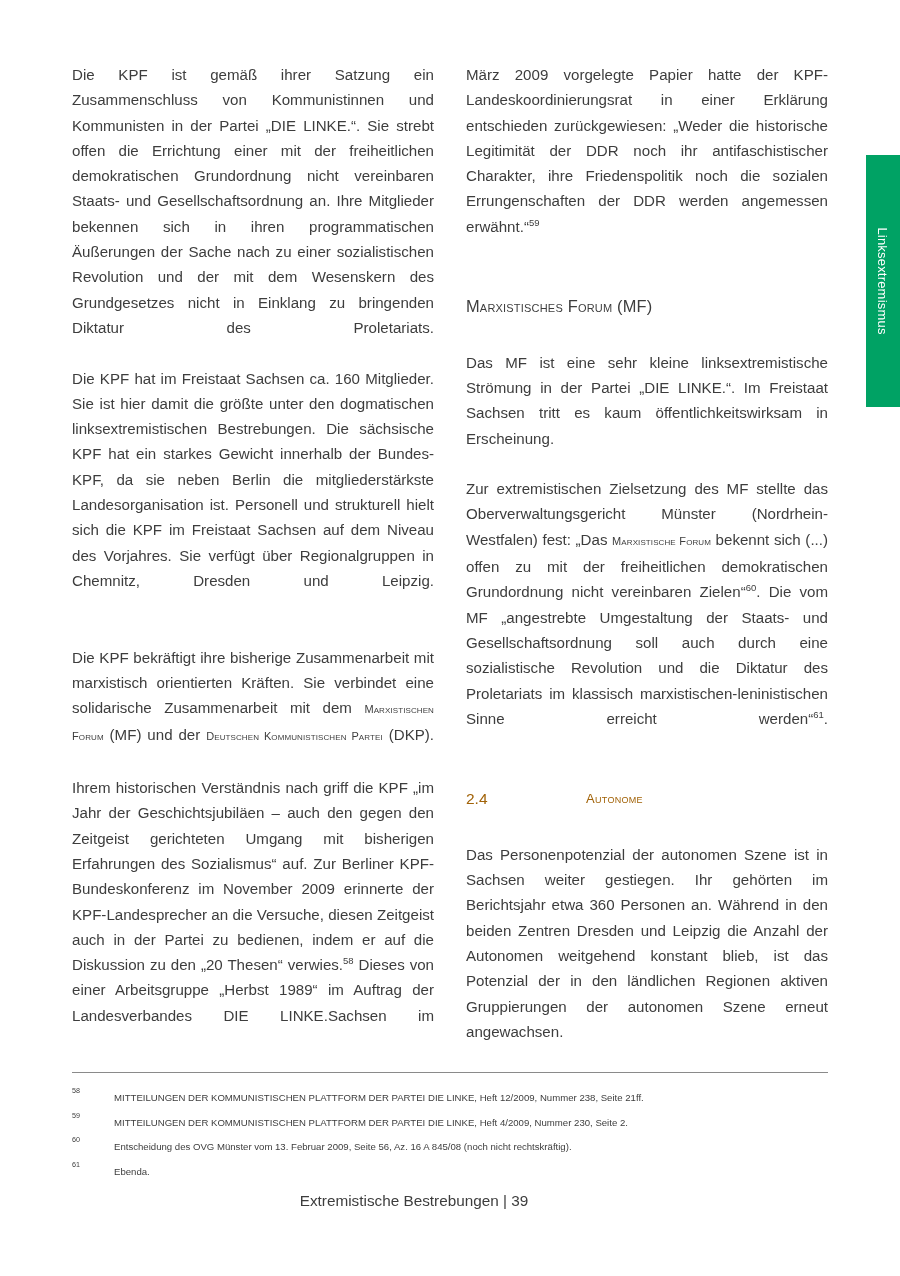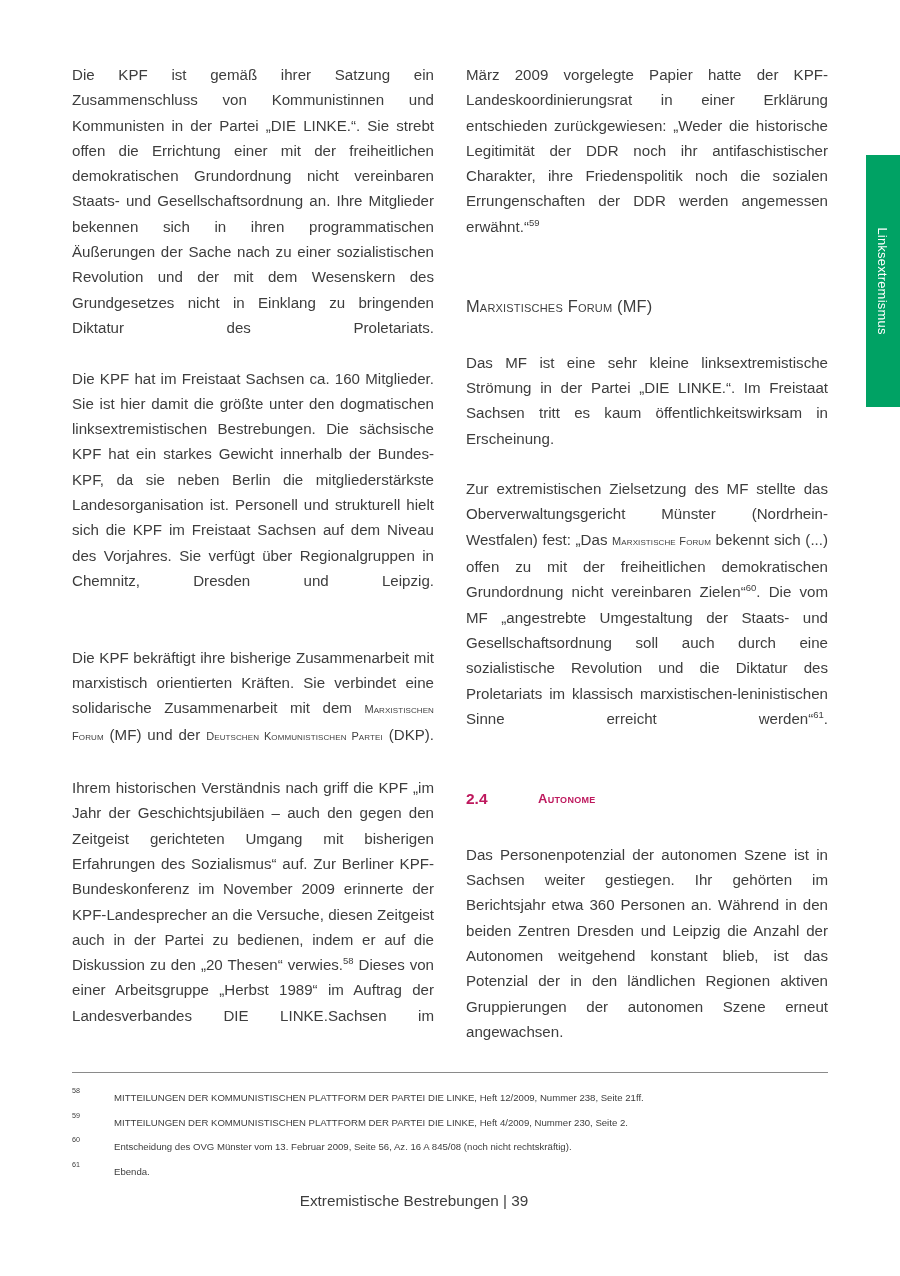--- a/index.html
+++ b/index.html
@@ -102,25 +102,26 @@
     line-height: 25.3px;
     color: #3d3d3d;
     font-variant: small-caps;
     letter-spacing: 0.2px;
   }
   h3.subhead .plain { font-variant: normal; }
 
   
   h2.secthead {
     margin: 0;
-    font-weight: bold;
+    font-weight: normal;
     font-size: 15.5px;
     line-height: 25.3px;
-    color: #be185d;
+    color: #a16207;
     display: flex;
+    gap: 48px;
   }
   h2.secthead .num {
     width: 72px;
     flex: 0 0 72px;
     font-variant: normal;
   }
   h2.secthead .title {
     font-variant: small-caps;
     font-size: 13px;
     letter-spacing: 0.3px;

